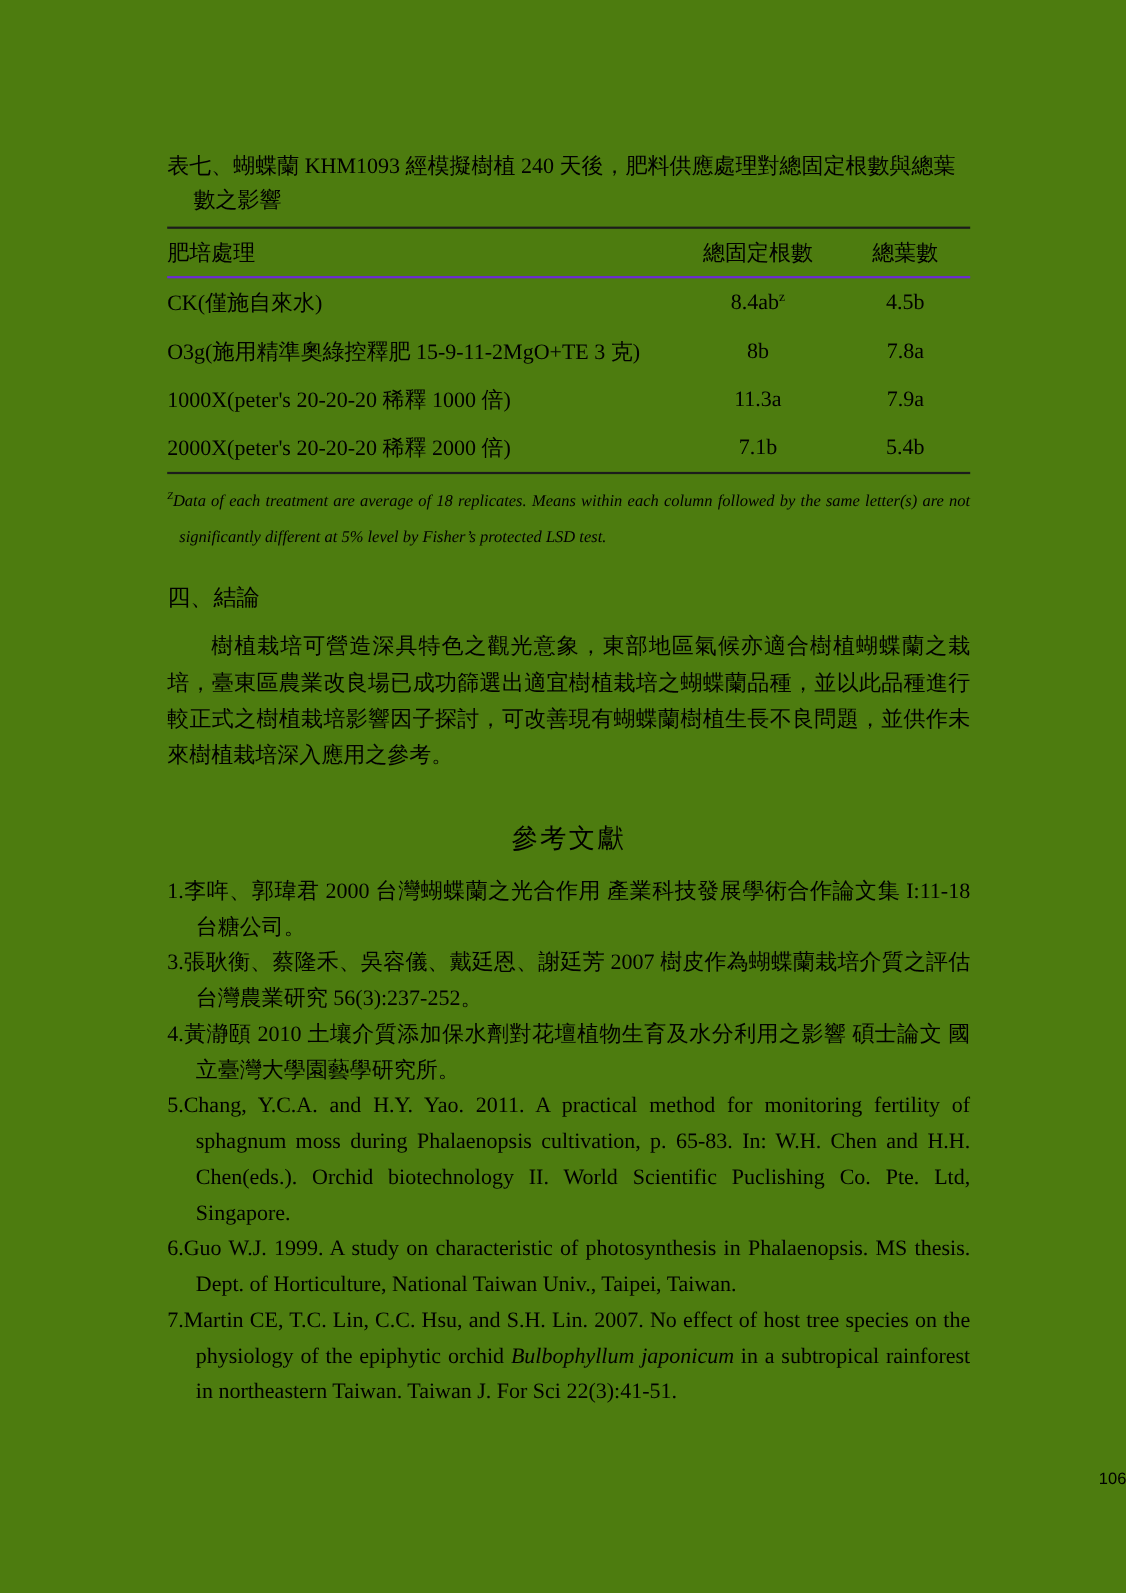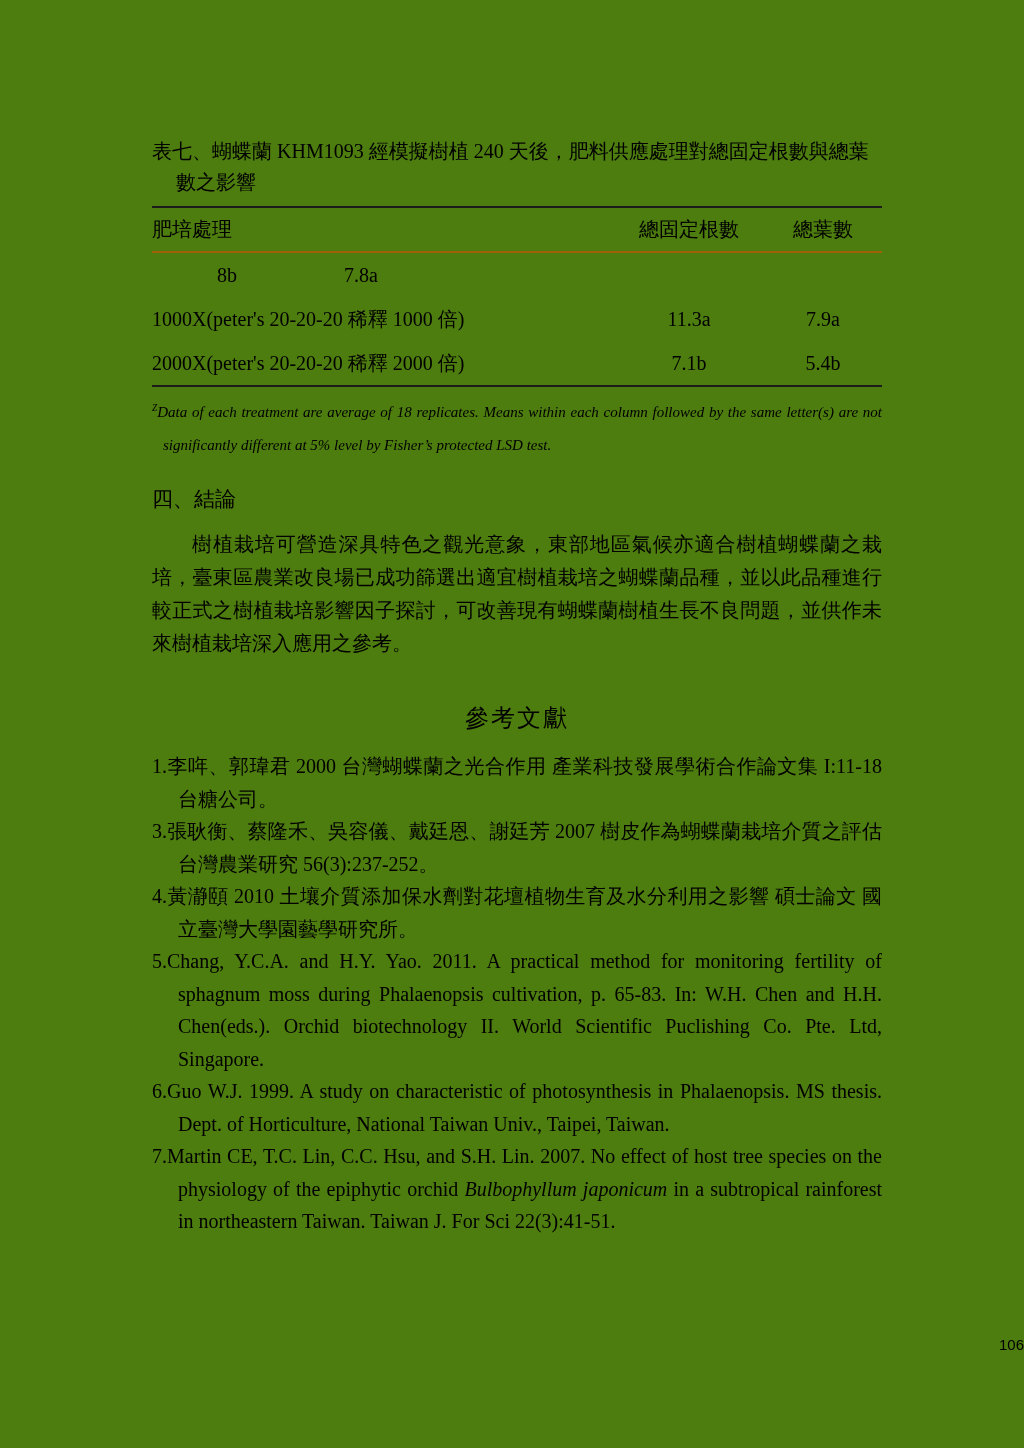--- a/index.html
+++ b/index.html
@@ -31,21 +31,21 @@
     border-bottom: 2px solid #1c1c1c;
   }
   .t-row {
     display: flex;
     align-items: center;
     height: 44px;
     font-size: 20px;
   }
   .t-head {
     height: 45px;
-    border-bottom: 2px solid #a16207;
+    border-bottom: 2px solid #6d28d9;
   }
   .c1 { flex: 1; text-align: left; }
   .c2 { width: 150px; text-align: center; }
   .c3 { width: 118px; text-align: center; }
   sup { font-size: 0.62em; line-height: 0; }
   .footnote {
     margin: 9px 0 0 0;
     font-size: 15px;
     line-height: 33px;
     text-align: justify;
@@ -100,22 +100,28 @@
 
     <p class="caption">表七、蝴蝶蘭 KHM1093 經模擬樹植 240 天後，肥料供應處理對總固定根數與總葉數之影響</p>
 
     <div class="dtable">
       <div class="t-row t-head">
         <div class="c1">肥培處理</div>
         <div class="c2">總固定根數</div>
         <div class="c3">總葉數</div>
       </div>
 
+      <div class="t-row">
+        <div class="c1">CK(僅施自來水)</div>
+        <div class="c2"><span>8.4ab</span><sup>z</sup></div>
+        <div class="c3">4.5b</div>
+      </div>
 
       <div class="t-row">
+        <div class="c1">O3g(施用精準奧綠控釋肥 15-9-11-2MgO+TE 3 克)</div>
         <div class="c2">8b</div>
         <div class="c3">7.8a</div>
       </div>
 
       <div class="t-row">
         <div class="c1">1000X(peter's 20-20-20  稀釋 1000 倍)</div>
         <div class="c2">11.3a</div>
         <div class="c3">7.9a</div>
       </div>
 

